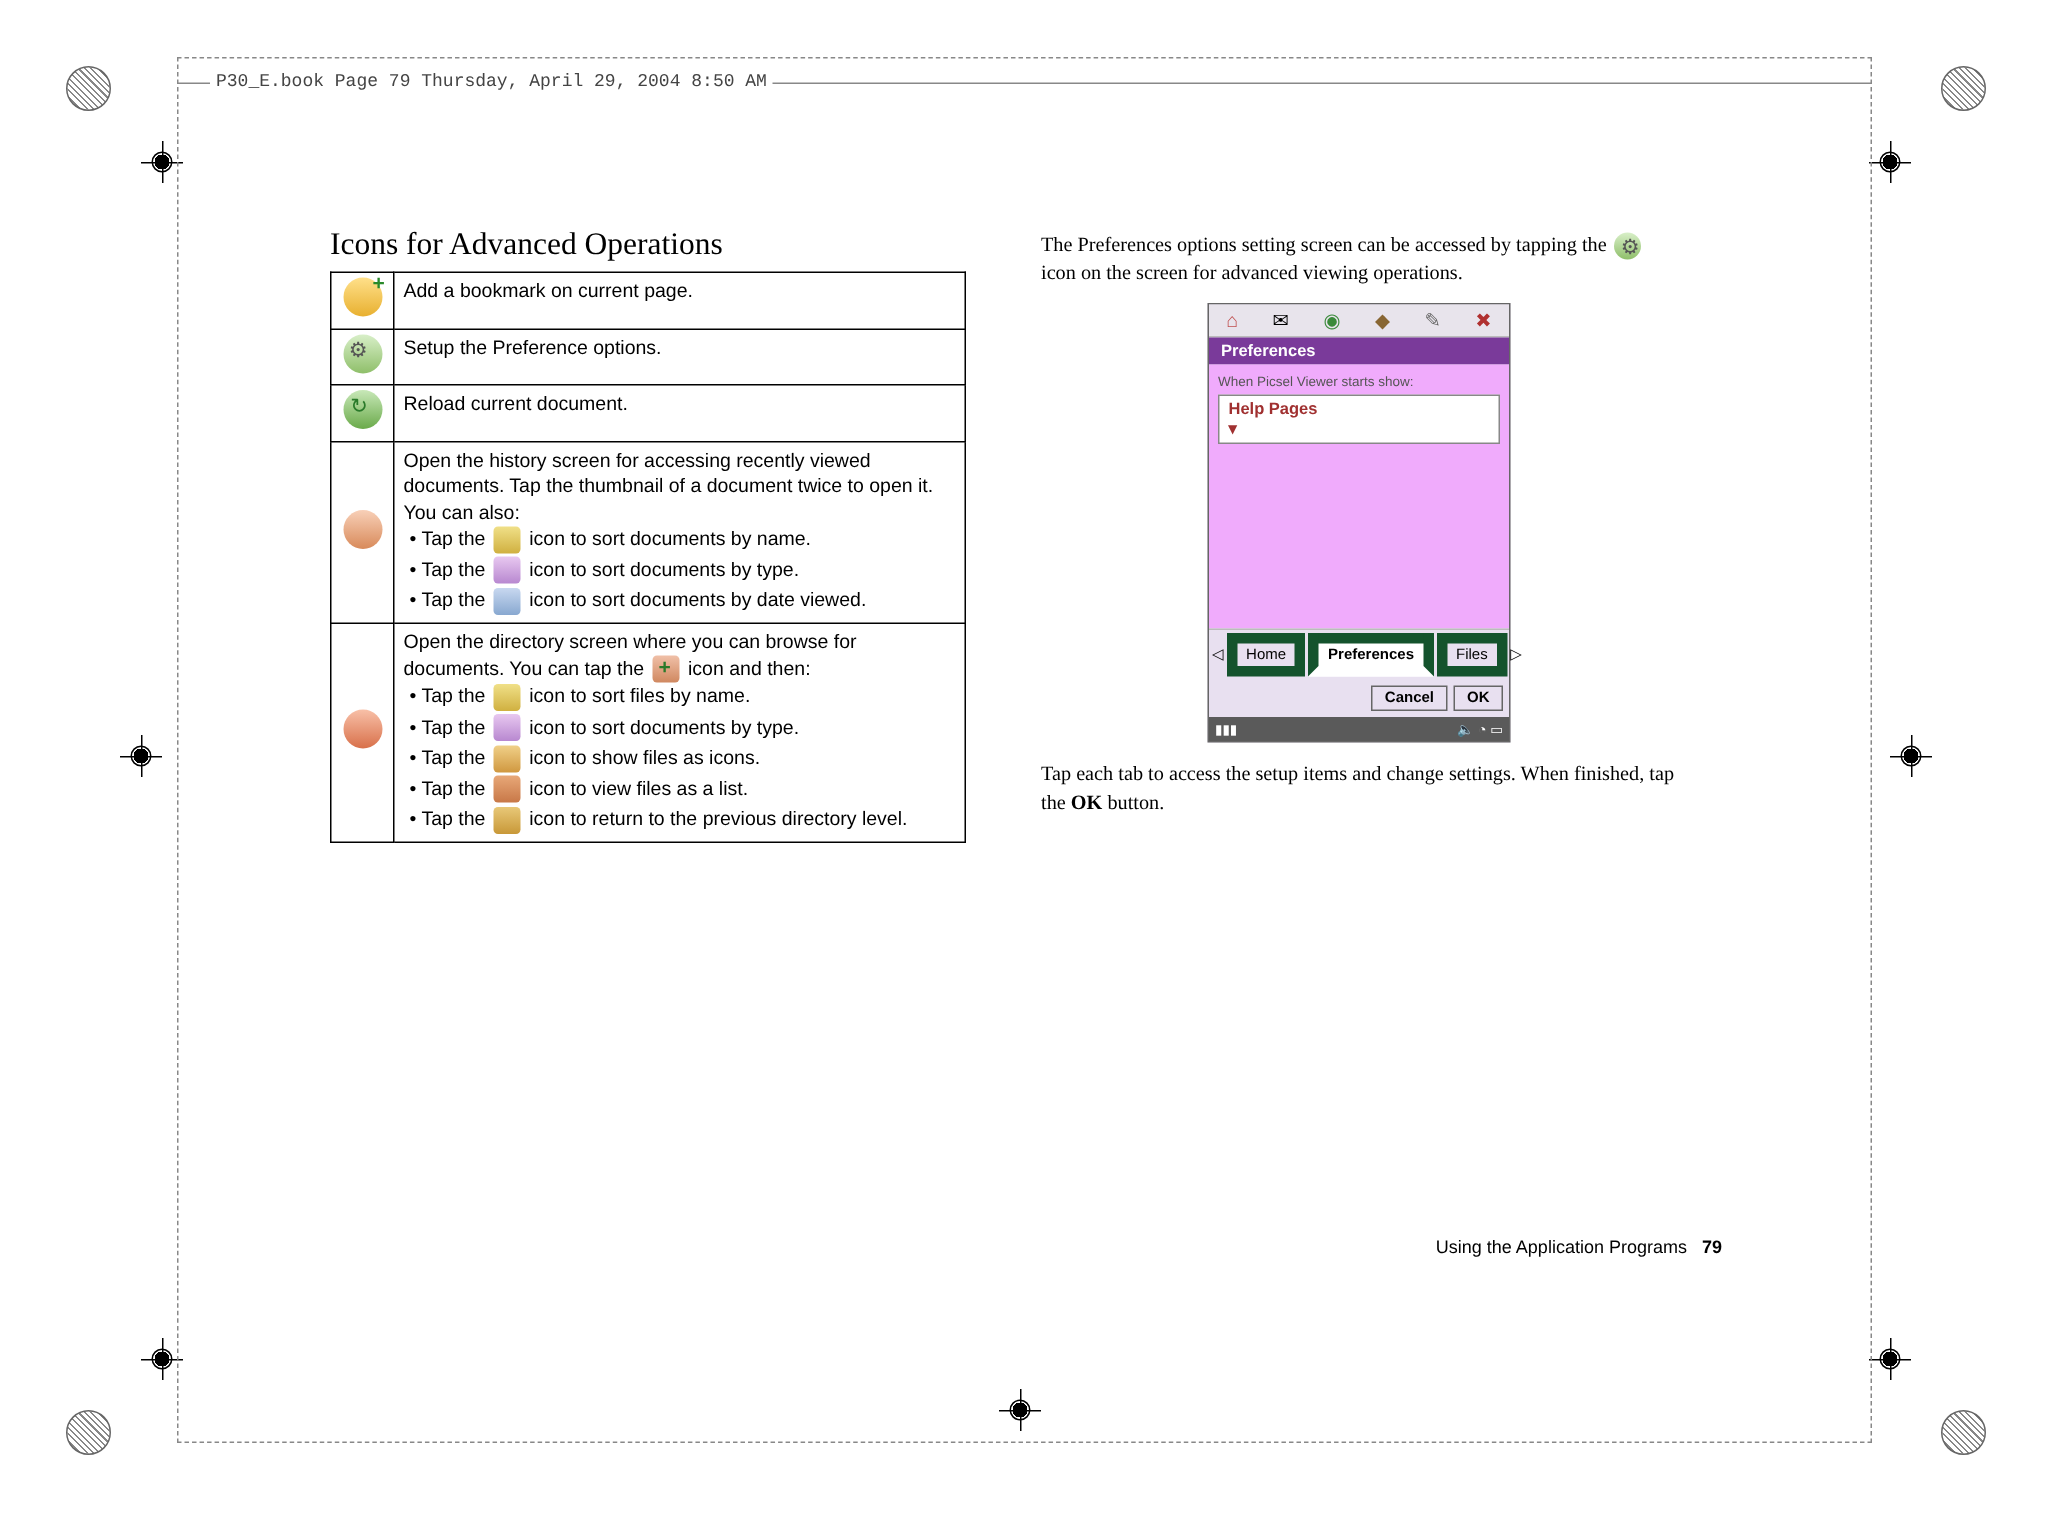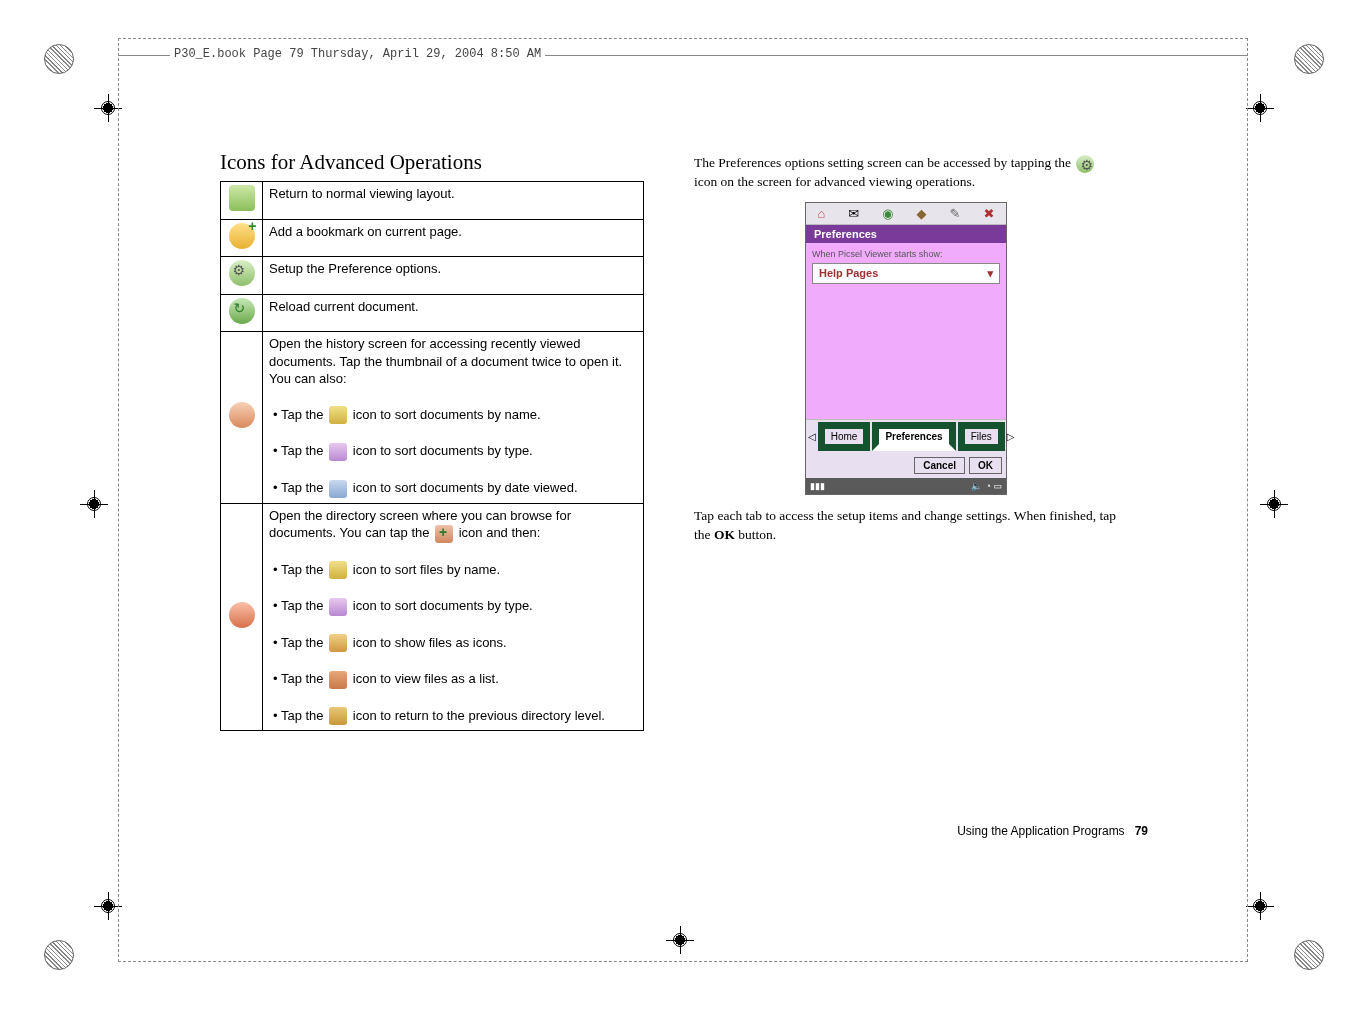--- a/index.html
+++ b/index.html
@@ -57,21 +57,20 @@
   }
   .book-info {
     position: absolute;
     left: 140px;
     top: 47px;
     font-family: "Courier New", monospace;
     font-size: 12px;
     color: #444;
     background: #fff;
     padding: 0 4px;
-    margin-left: 30px;
   }
   .page {
     position: absolute;
     left: 220px;
     top: 150px;
     width: 930px;
     display: flex;
     gap: 50px;
   }
   .col { width: 424px; }
@@ -99,21 +98,21 @@
     padding: 3px 6px;
     vertical-align: top;
     font-size: 13px;
     line-height: 1.35;
   }
   table.icons td.icon-cell {
     width: 42px;
     text-align: center;
     vertical-align: middle;
   }
-  .bullet { margin: 18px 0 2px 4px; }
+  .bullet { margin: 0 0 2px 4px; }
   .small-icon {
     display: inline-block;
     width: 18px;
     height: 18px;
     vertical-align: middle;
     border-radius: 3px;
     margin: 0 2px;
   }
   .cell-icon {
     display: inline-block;
@@ -173,21 +172,21 @@
     height:22px; background:#e8e4ec; border-bottom:1px solid #bbb;
   }
   .scr-top span{font-size:13px;}
   .scr-titlebar {
     background:#7a3a9a; color:#fff; padding:3px 8px; font-size:11px; font-weight:bold;
   }
   .scr-body { background:#f0abfc; padding:6px; height:176px; }
   .scr-label { font-size:9px; color:#555; margin-bottom:4px; }
   .scr-dropdown {
     background:#fff; border:1px solid #888; padding:3px 6px; font-size:11px;
-    color:#a03030; font-weight:bold; display:flex; justify-content:space-between;
+    color:#a03030; font-weight:bold; display:flex; justify-content:space-between;flex-direction:column;
   }
   .scr-tabs {
     display:flex; align-items:center; gap:2px; padding:2px; background:#e8e0f0; border-top:1px solid #bbb;
   }
   .scr-tab {
     border:7px solid #14532d; padding:2px 6px; font-size:10px; background:#e8e0f0;
   }
   .scr-tab.active { background:#fff; border-bottom-color:#fff; font-weight:bold;}
   .scr-buttons {
     display:flex; justify-content:flex-end; gap:4px; padding:4px; background:#e8e0f0;text-align:right;
@@ -239,24 +238,20 @@
 <div class="dashed-frame"></div>
 <div class="header-line"></div>
 <div class="book-info">P30_E.book  Page 79  Thursday, April 29, 2004  8:50 AM</div>
 
 <div class="page">
 
   <div class="col">
     <div class="section-title">Icons for Advanced Operations</div>
     <table class="icons">
       <tbody>
-      <tr>
-        <td class="icon-cell"><span class="cell-icon ic-green-folder"></span></td>
-        <td>Return to normal viewing layout.</td>
-      </tr>
       <tr>
         <td class="icon-cell"><span class="cell-icon ic-bookmark-add"></span></td>
         <td>Add a bookmark on current page.</td>
       </tr>
       <tr>
         <td class="icon-cell"><span class="cell-icon ic-prefs"></span></td>
         <td>Setup the Preference options.</td>
       </tr>
       <tr>
         <td class="icon-cell"><span class="cell-icon ic-reload"></span></td>

